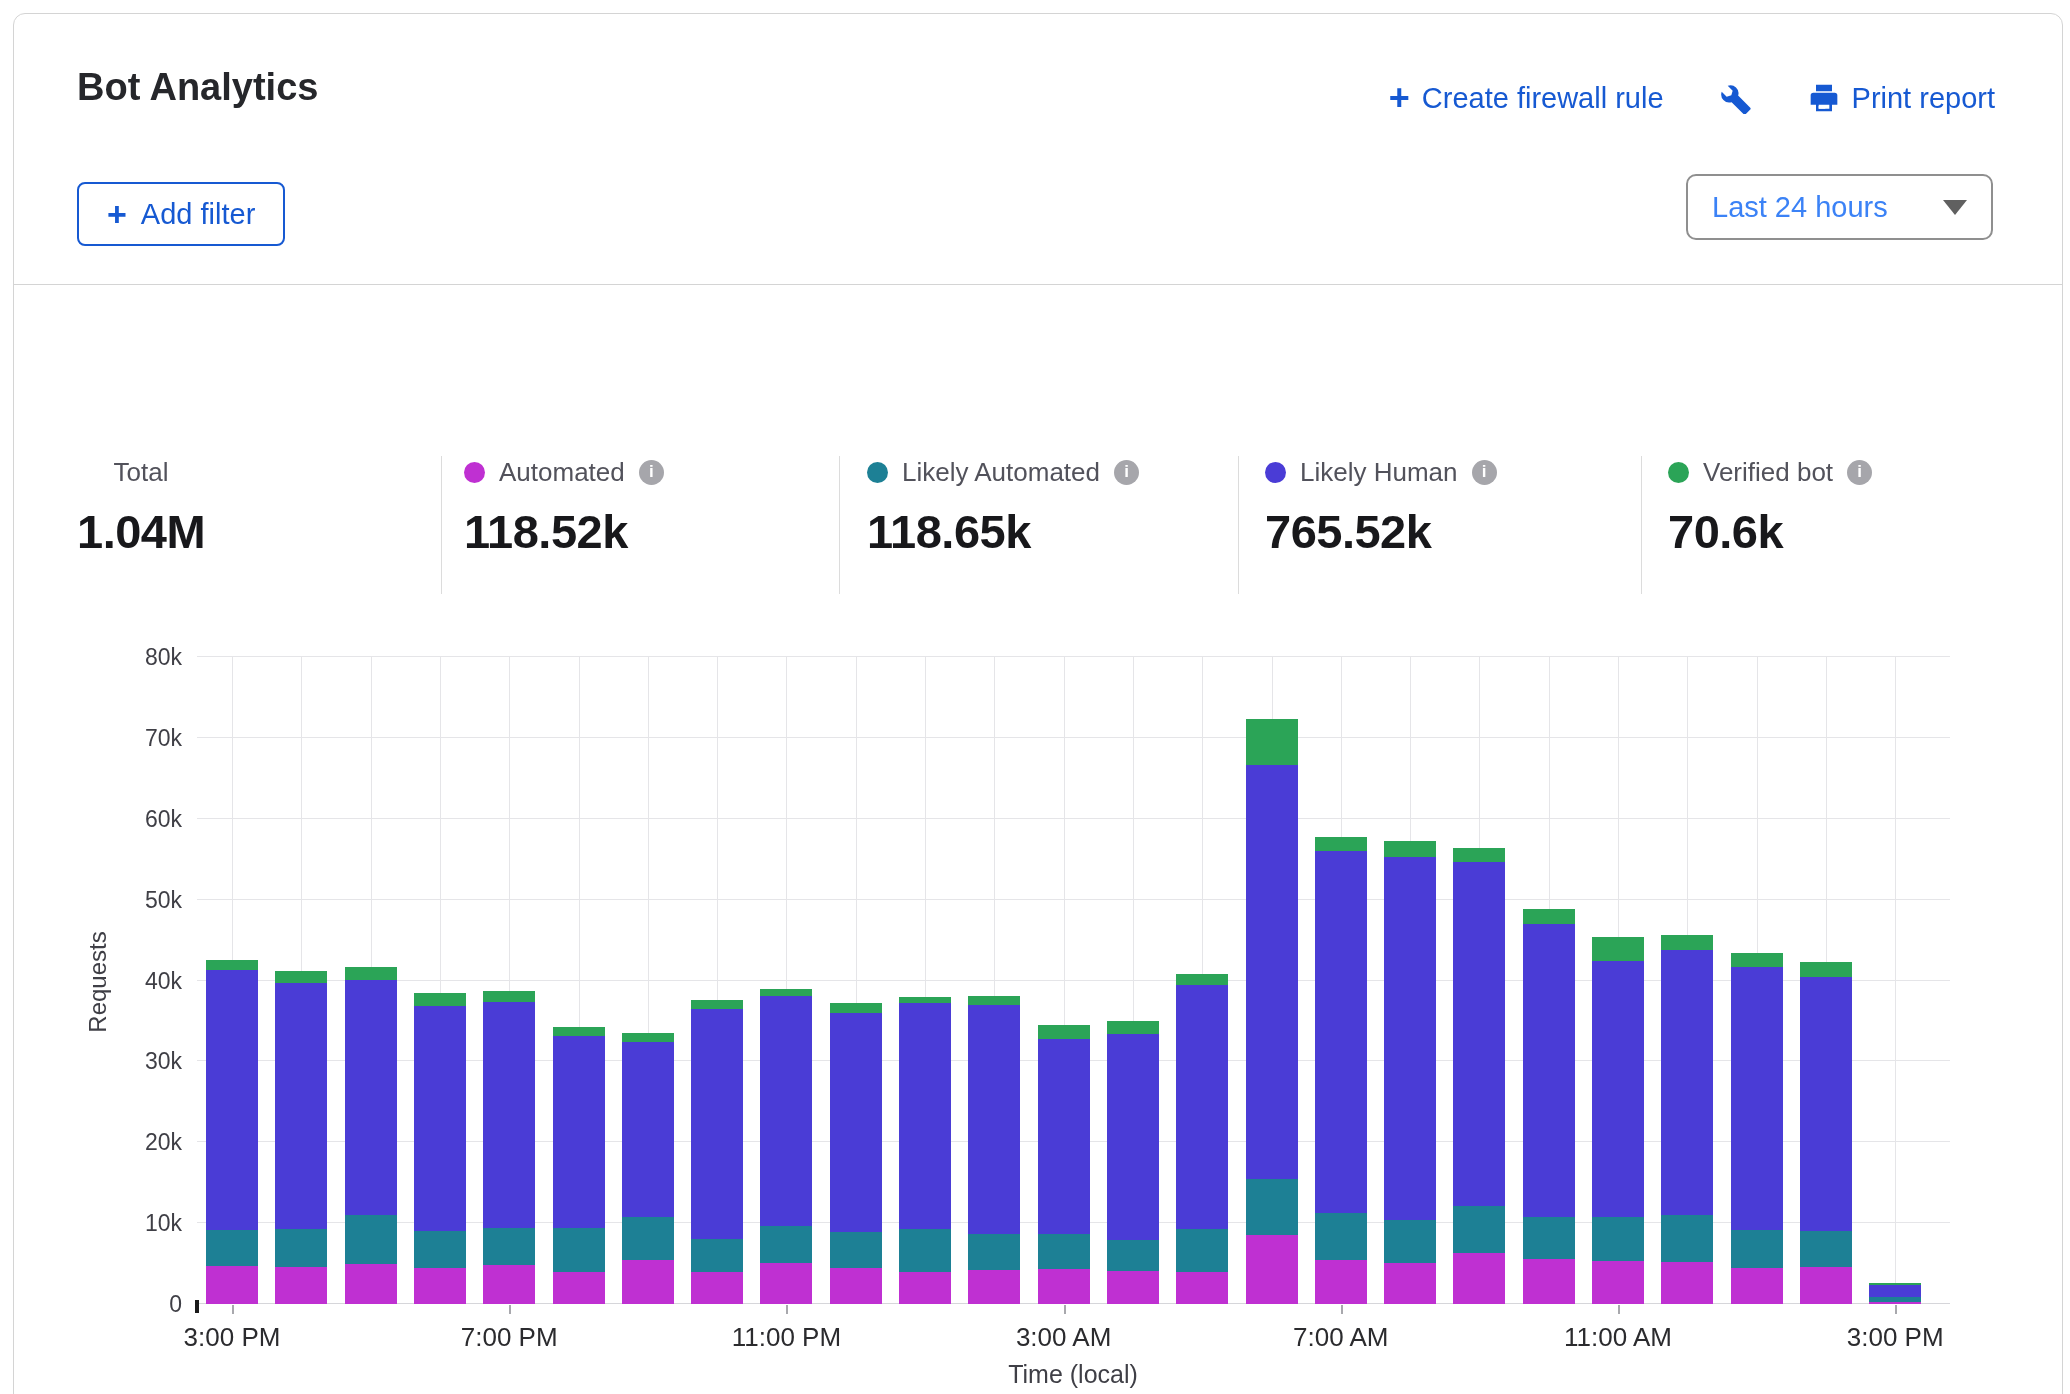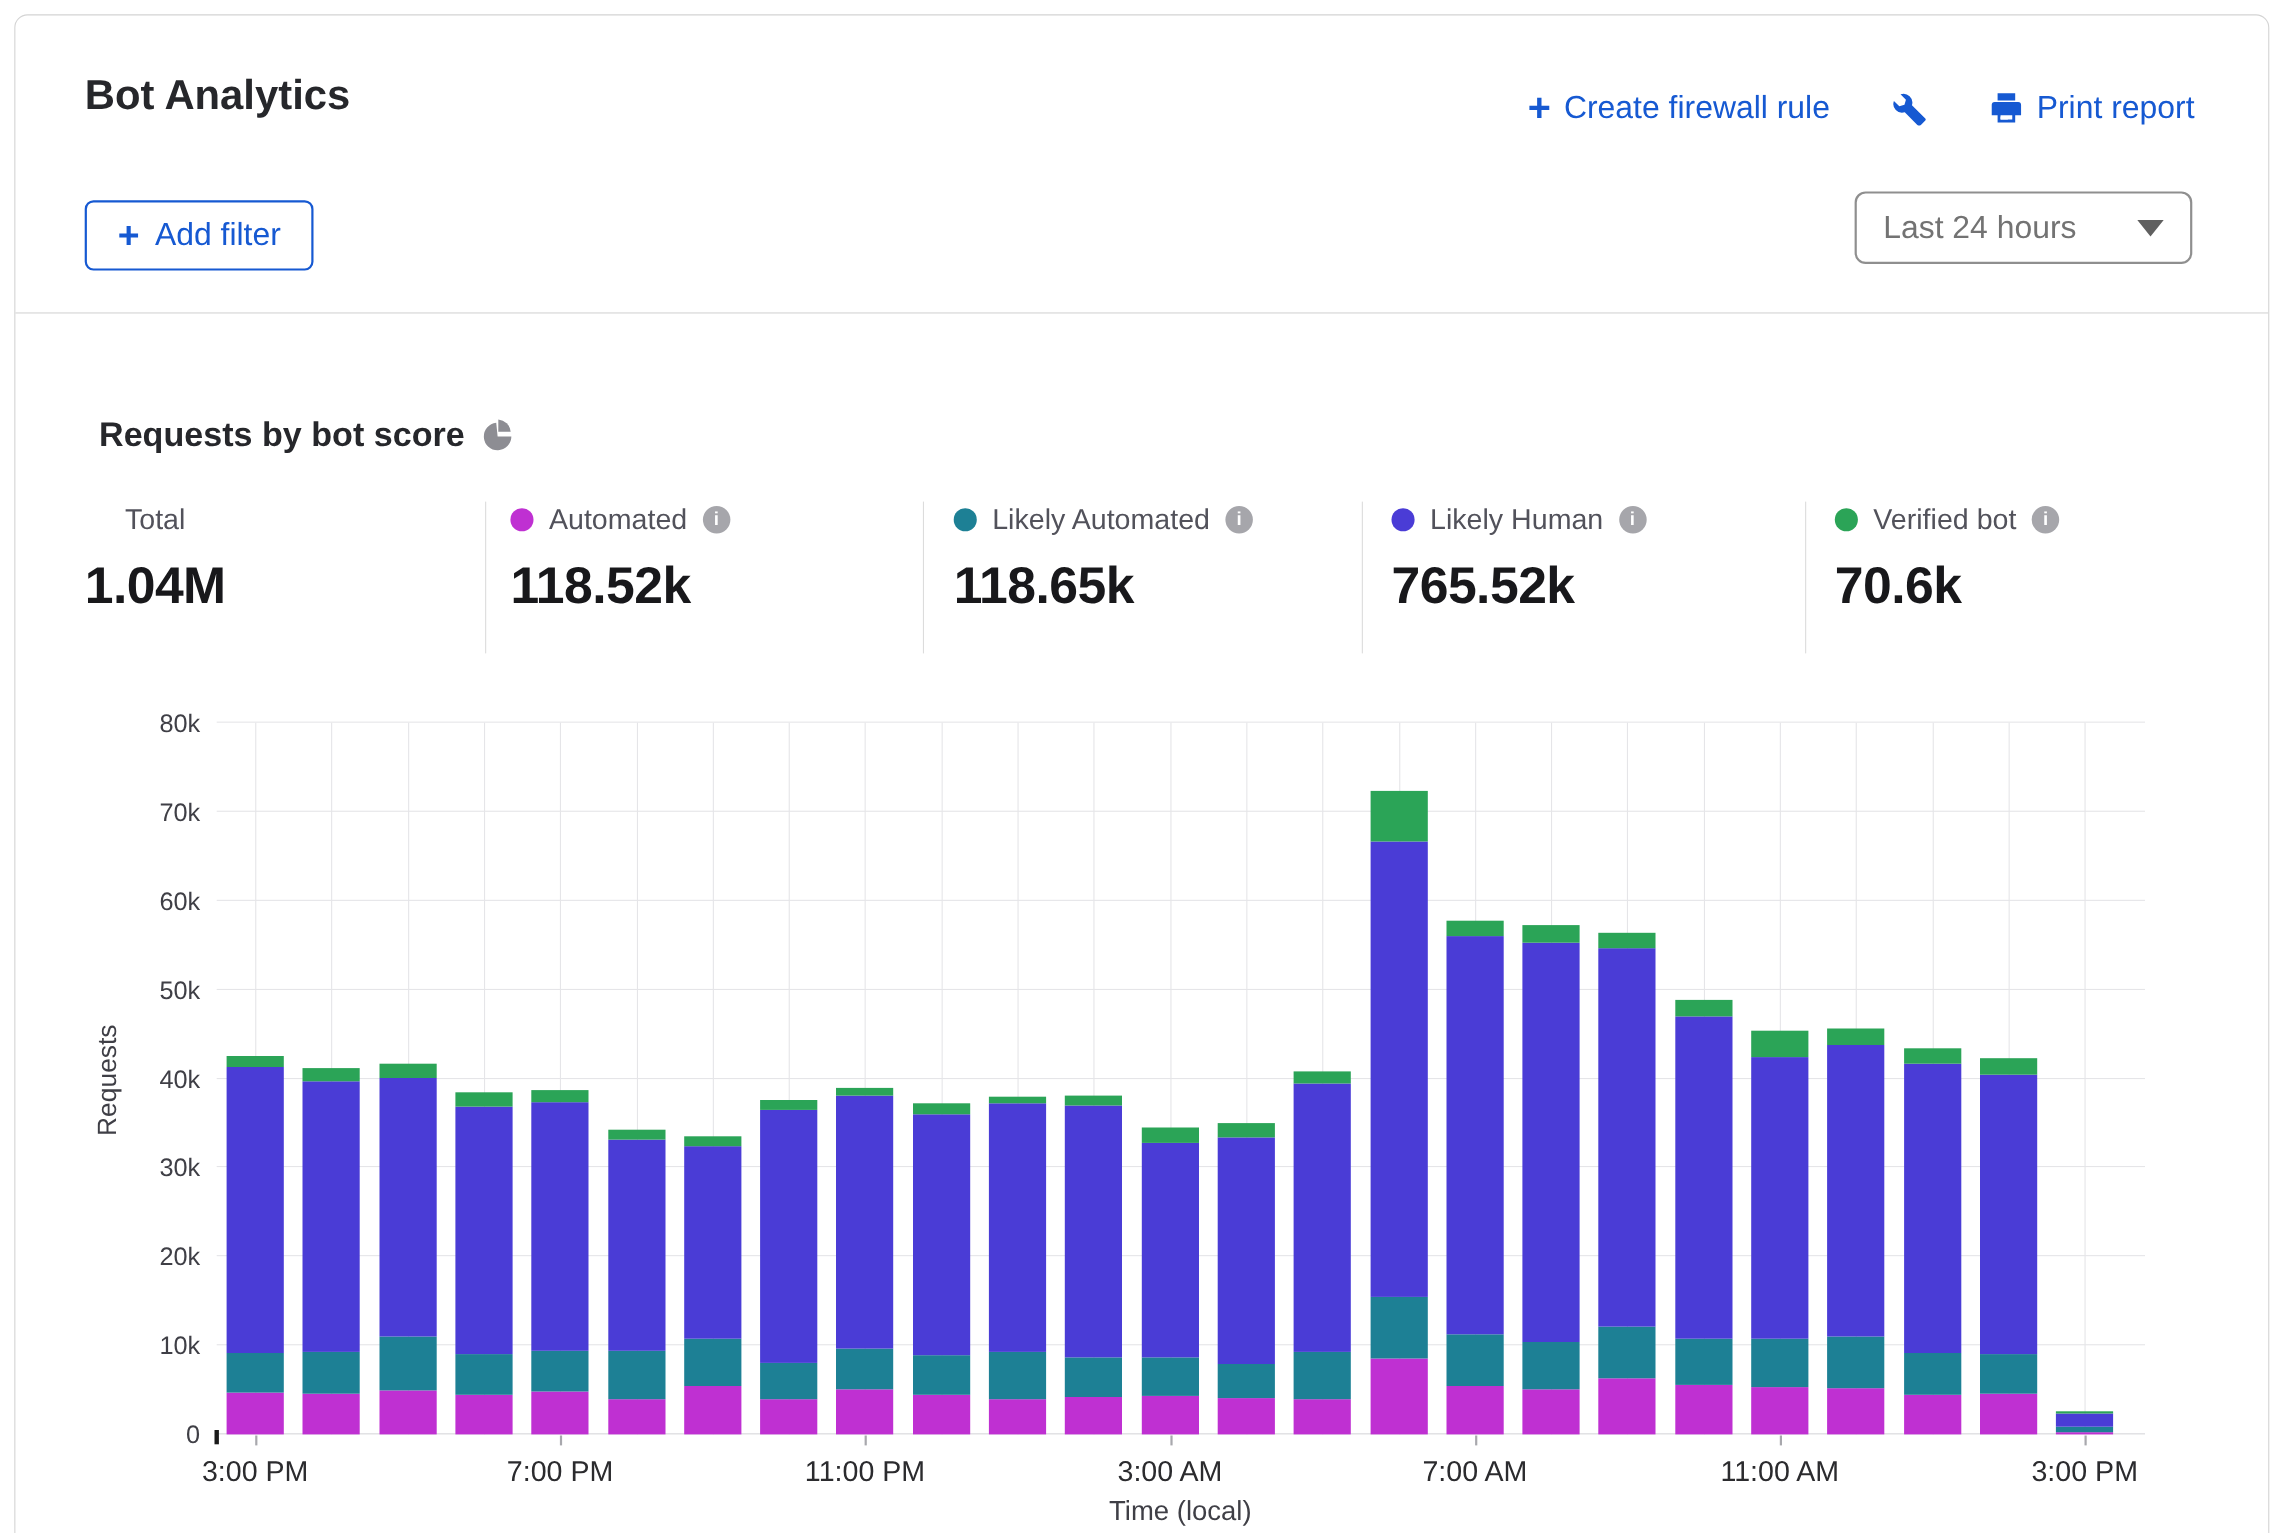--- a/index.html
+++ b/index.html
@@ -11,21 +11,21 @@
   .page-title{position:absolute;left:63px;top:52px;font-size:38px;font-weight:700;color:#26272b;}
   .actions{position:absolute;right:67px;top:66px;display:flex;gap:56px;align-items:center;}
   .action-link{display:flex;align-items:center;gap:12px;font-size:29px;cursor:pointer;}
   .action-link .glyph{display:flex;align-items:center;}
   .plus-glyph{font-size:36px;font-weight:700;line-height:1;}
   .add-filter{position:absolute;left:63px;top:168px;height:60px;display:inline-flex;align-items:center;
     gap:14px;padding:0 28px;border-radius:8px;background:#fff;font-size:29px;cursor:pointer;}
   .add-filter .plus-glyph{font-size:34px;}
   .range-select{position:absolute;left:1672px;top:160px;width:307px;height:66px;border:2px solid #8f8f8f;
     border-radius:10px;background:#fff;display:flex;align-items:center;padding:0 24px;box-sizing:border-box;
-    font-size:29px;color:#737373;cursor:pointer;justify-content:space-between;}
+    font-size:29px;color:#3b82f6;cursor:pointer;justify-content:space-between;}
   .caret{width:0;height:0;border-left:12px solid transparent;border-right:12px solid transparent;
     border-top:15px solid #606060;}
   .section-title-row{position:absolute;left:76px;top:363px;display:flex;align-items:center;gap:16px;}
   .section-title{font-size:31px;font-weight:700;color:#26272b;}
   .stats-row{position:absolute;left:0;top:442px;width:100%;height:140px;}
   .stat{position:absolute;top:0;}
   .stat-label-row{display:flex;align-items:center;gap:14px;font-size:26px;color:#52525b;height:32px;justify-content:center;}
   .dot{width:21px;height:21px;border-radius:50%;flex:0 0 auto;}
   .stat-value{margin-top:16px;font-size:47px;font-weight:700;color:#18181b;letter-spacing:-0.5px;}
   .info-icon{width:25px;height:25px;border-radius:50%;background:#a6a6ab;color:#fff;display:flex;
@@ -83,29 +83,20 @@
         <span class="plus-glyph accent" style="color: rgb(22, 89, 210);">+</span>
         <span>Add filter</span>
       </div>
 
       <div class="range-select">
         <span>Last 24 hours</span>
         <span class="caret"></span>
       </div>
     </div>
 
-    <div class="section-title-row">
-      <span class="section-title">Requests by bot score</span>
-      <span>
-        <svg width="30" height="30" viewBox="0 0 24 24">
-            <path fill="#8d8d93" d="M13 2a10 10 0 0 1 9 9h-9V2z" transform="translate(-1,-1)"></path>
-            <path fill="#8d8d93" d="M10.5 3.5A10 10 0 1 0 21.5 13.5h-10l-1-10z"></path>
-          </svg>
-      </span>
-    </div>
 
     <div class="stats-row">
       <div class="stat" style="left:63px">
         <div class="stat-label-row">
             <span>Total</span>
           </div>
         <div class="stat-value">1.04M</div>
       </div>
       <div class="stat-divider" style="left:427px"></div>
       <div class="stat" style="left:450px">

